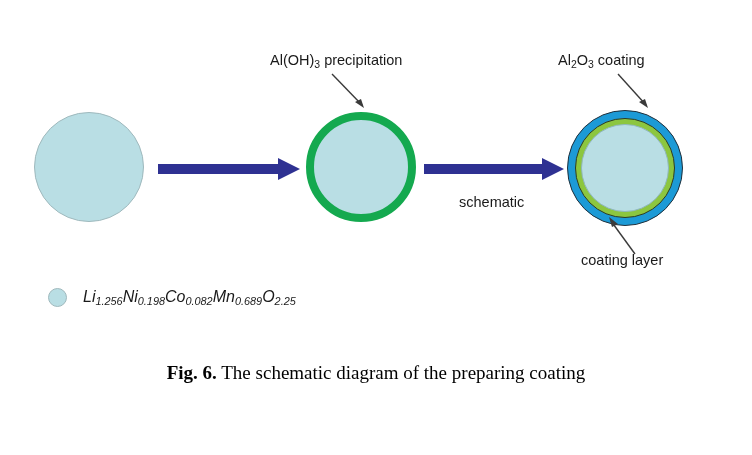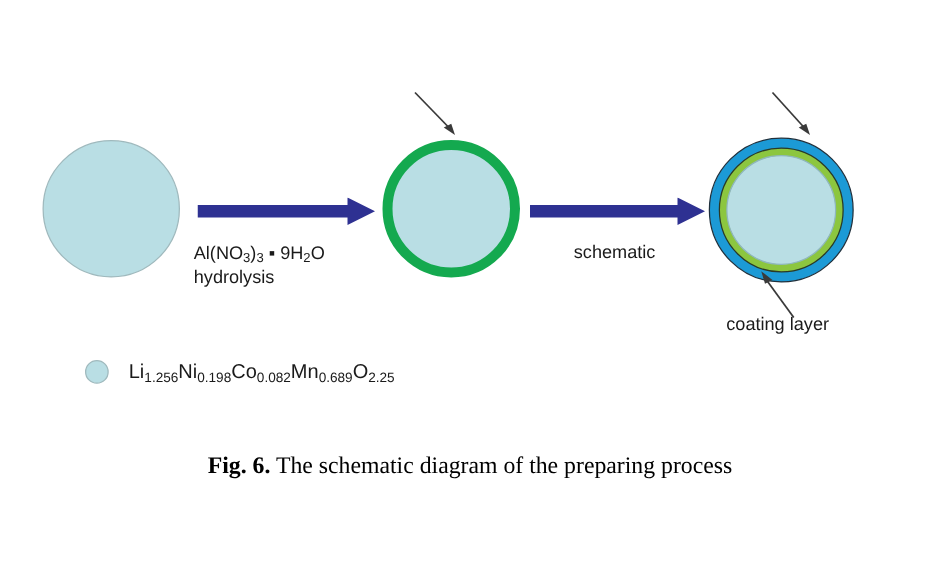--- a/index.html
+++ b/index.html
@@ -90,23 +90,23 @@
   .label-hydrolysis    { left: 155px; top: 194px; line-height: 19px; }
   .label-calcining     { left: 459px; top: 194px; }
 
   .pointer { position: absolute; }
   .pointer-precipitation { left: 330px; top: 72px; }
   .pointer-alumina       { left: 616px; top: 72px; }
   .pointer-spinel        { left: 605px; top: 212px; }
 
   
   .legend-row {
-    left: 68px; top: 288px;
+    left: 48px; top: 288px;
     display: flex;
-    align-items: center;
+    font-style: italic;
   }
   .legend-swatch {
     width: 19px; height: 19px;
     border-radius: 50%;
     background: #b9dee4;
     border: 1px solid #9fb9bd;
     box-sizing: border-box;
     flex: none;
   }
   .legend-formula {
@@ -131,61 +131,61 @@
 <body>
 
 <div id="figure-canvas">
 
   <div class="abs particle-core particle-plain"></div>
 
   <svg class="abs process-arrow arrow-1" viewBox="0 0 142 22">
     <path d="M0,6 L120,6 L120,0 L142,11 L120,22 L120,16 L0,16 Z" fill="#2e3192"></path>
   </svg>
 
-  <div class="abs label label-hydrolysis">
-    <div>
-      Al(NO<sub>3</sub>)<sub>3</sub> ▪ 9H<sub>2</sub>O
-    </div>
-    <div>hydrolysis</div>
-  </div>
 
   <div class="abs particle-green-ring"></div>
 
+  <div class="abs label label-precipitation">
+    Al(OH)<sub>3</sub> precipitation
+  </div>
   <svg class="pointer pointer-precipitation" width="46" height="42" viewBox="0 0 46 42">
     <path d="M2,2 L32,33" stroke="#3a3a3a" stroke-width="1.4" fill="none"></path>
     <path d="M34,36 L25,30 L31,27 Z" fill="#3a3a3a"></path>
   </svg>
 
   <svg class="abs process-arrow arrow-2" viewBox="0 0 140 22">
     <path d="M0,6 L118,6 L118,0 L140,11 L118,22 L118,16 L0,16 Z" fill="#2e3192"></path>
   </svg>
   <div class="abs label label-calcining">schematic</div>
 
   <div class="abs particle-coated-wrap">
     <div class="layer layer-alumina"></div>
     <div class="layer layer-spinel"></div>
     <div class="layer layer-inner-core"></div>
   </div>
 
+  <div class="abs label label-alumina">
+    Al<sub>2</sub>O<sub>3</sub> coating
+  </div>
   <svg class="pointer pointer-alumina" width="46" height="42" viewBox="0 0 46 42">
     <path d="M2,2 L30,33" stroke="#3a3a3a" stroke-width="1.4" fill="none"></path>
     <path d="M32,36 L23,30 L29,27 Z" fill="#3a3a3a"></path>
   </svg>
 
   <svg class="pointer pointer-spinel" width="46" height="44" viewBox="0 0 46 44">
     <path d="M30,42 L6,9" stroke="#3a3a3a" stroke-width="1.4" fill="none"></path>
     <path d="M4,5 L13,12 L7,15 Z" fill="#3a3a3a"></path>
   </svg>
   <div class="abs label label-spinel">coating layer</div>
 
   <div class="abs legend-row">
     <div class="legend-swatch"></div>
     <div class="legend-formula">
       Li<sub>1.256</sub>Ni<sub>0.198</sub>Co<sub>0.082</sub>Mn<sub>0.689</sub>O<sub>2.25</sub>
     </div>
   </div>
 
   <div class="abs caption">
     <span class="caption-label">Fig. 6.</span>
-    <span>The schematic diagram of the preparing process</span>
+    <span>The schematic diagram of the preparing coating</span>
   </div>
 
 </div>
 
 </body></html>

